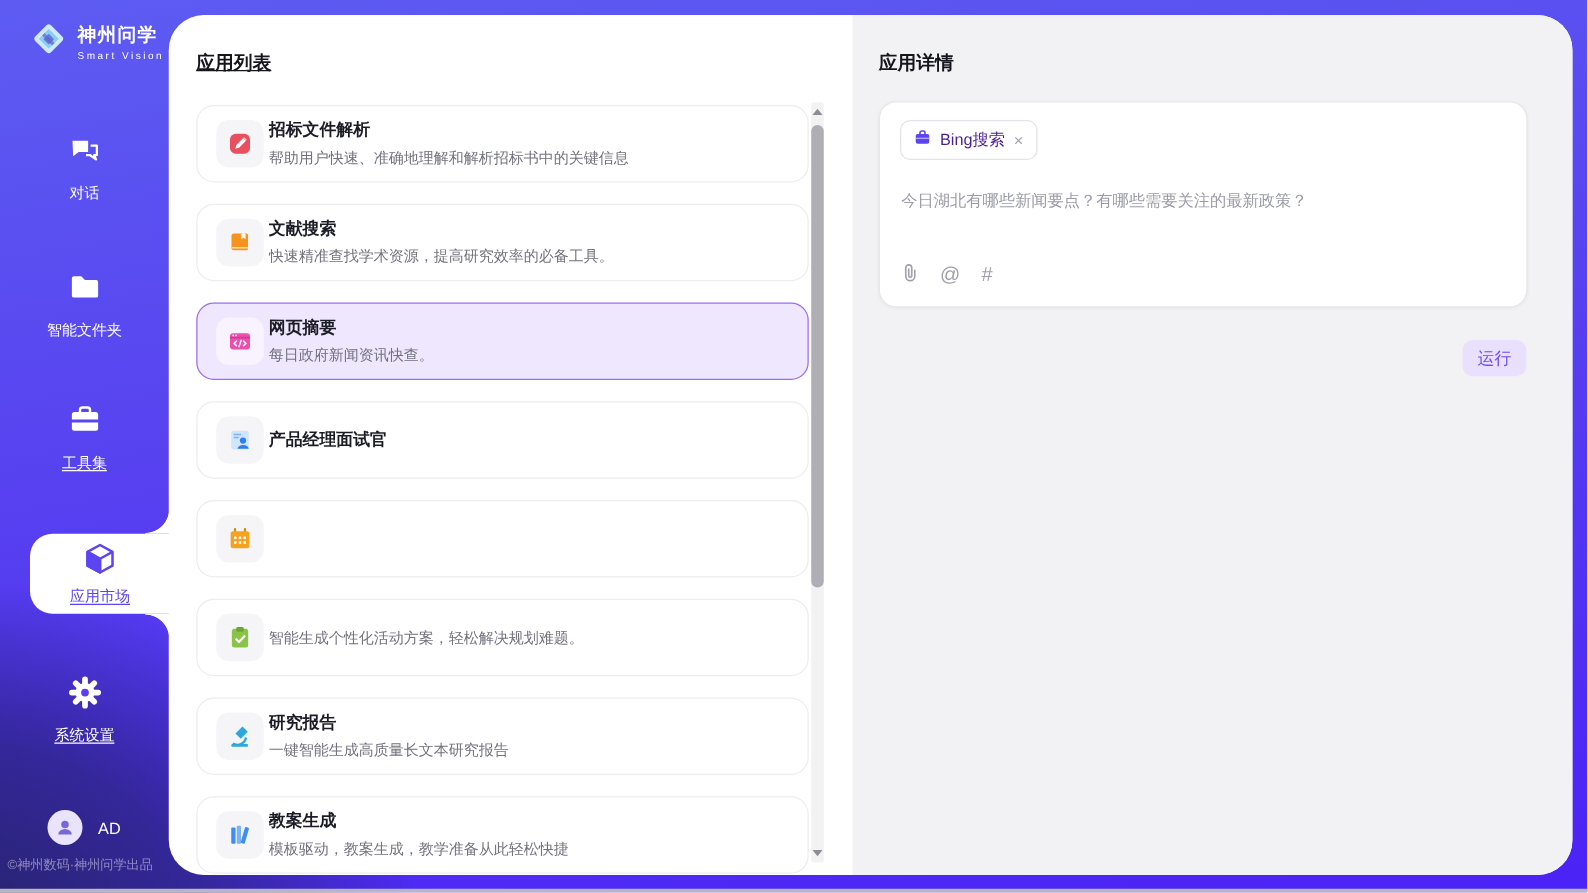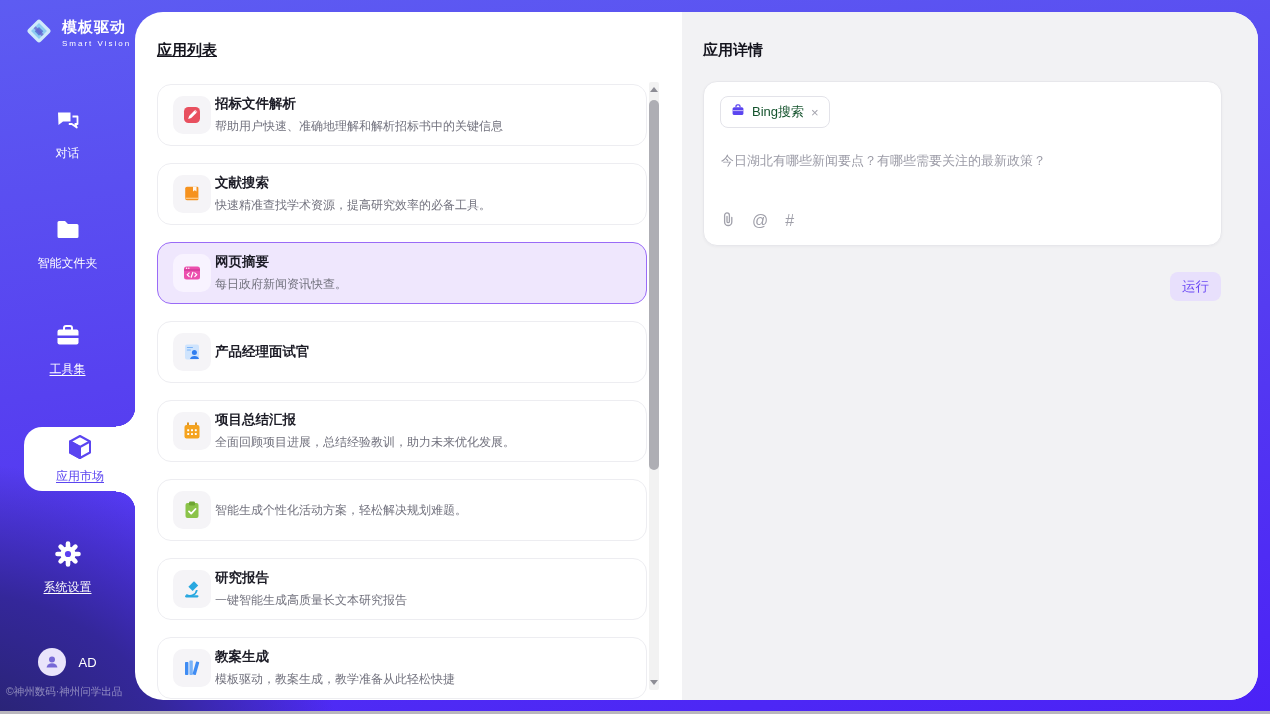--- a/index.html
+++ b/index.html
@@ -52,21 +52,21 @@
   .sb-arrow{position:absolute;left:1px;width:0;height:0;border-left:4px solid transparent;border-right:4px solid transparent;}
   .sb-arrow.up{top:5px;border-bottom:5px solid #8d8d95;}
   .sb-arrow.down{bottom:5px;border-top:5px solid #8d8d95;}
 
   
   .detail-title{position:absolute;left:21px;top:29px;font-size:15px;font-weight:bold;color:#15151e;}
   .input-card{position:absolute;left:21px;top:69px;width:519px;height:165px;box-sizing:border-box;background:#fff;
     border:1px solid #e7e7eb;border-radius:14px;box-shadow:0 1px 3px rgba(30,30,60,0.04);}
   .chip{position:absolute;left:16px;top:14px;display:inline-flex;align-items:center;gap:7px;height:30px;
     padding:0 10px;border:1px solid #e3e3e9;border-radius:8px;background:#fff;}
-  .chip-label{font-size:13px;color:#14532d;}
+  .chip-label{font-size:13px;color:#4c1d95;}
   .chip-close{font-size:13px;color:#a2a2ac;cursor:pointer;line-height:1;}
   .prompt-text{position:absolute;left:17px;top:70px;width:480px;font-size:13px;color:#9b9ba6;}
   .composer-icons{position:absolute;left:17px;bottom:14px;display:flex;align-items:center;gap:17px;color:#a0a0aa;}
   .composer-icons .sym{font-size:16px;line-height:1;cursor:pointer;}
   .run-btn{position:absolute;left:488px;top:260px;width:51px;height:29px;background:#e8e0fc;border:none;border-radius:8px;
     color:#6c4bf4;font-size:13.5px;font-family:inherit;display:flex;align-items:center;justify-content:center;cursor:pointer;}
 </style>
 </head>
 <body>
 
@@ -78,21 +78,21 @@
         <svg width="30" height="30" viewBox="0 0 32 32">
             <g transform="rotate(45 16 16)">
           <rect x="6.5" y="6.5" width="19" height="19" rx="3" fill="#cfeafb"></rect>
           <rect x="10" y="10" width="12" height="12" fill="#8ecdf2"></rect>
           <rect x="13" y="13" width="6.5" height="6.5" fill="#5e7fd8"></rect>
           <rect x="10" y="15" width="12" height="3" fill="#6a5fd0" opacity="0.7"></rect>
         </g>
           </svg>
       </span>
       <div class="logo-text">
-        <div class="cn">模板驱动</div>
+        <div class="cn">神州问学</div>
         <div class="en">Smart Vision</div>
       </div>
     </div>
 
     <div class="nav-item" style="top:216px;">
       <span>
         <svg width="28" height="28" viewBox="0 0 28 28">
           <path d="M3.5 6.5a1.5 1.5 0 011.5-1.5h6l3 3h9a1.5 1.5 0 011.5 1.5v11a1.5 1.5 0 01-1.5 1.5H5a1.5 1.5 0 01-1.5-1.5z" fill="#fff"></path>
         </svg>
       </span>
@@ -230,24 +230,20 @@
               <g fill="#fff">
                 <rect x="5.2" y="8.2" width="2" height="2" rx="0.4"></rect>
                   <rect x="9" y="8.2" width="2" height="2" rx="0.4"></rect>
                   <rect x="12.8" y="8.2" width="2" height="2" rx="0.4"></rect>
                 <rect x="5.2" y="12" width="2" height="2" rx="0.4"></rect>
                   <rect x="9" y="12" width="2" height="2" rx="0.4"></rect>
                   <rect x="12.8" y="12" width="2" height="2" rx="0.4"></rect>
               </g>
             </svg>
           </span>
-          <span class="card-text">
-            <span class="card-name">项目总结汇报</span>
-            <span class="card-desc">全面回顾项目进展，总结经验教训，助力未来优化发展。</span>
-          </span>
         </div>
 
         <div class="card">
           <span class="app-icon">
             <svg width="20" height="20" viewBox="0 0 20 20">
               <rect x="3.5" y="3" width="13" height="15" rx="2" fill="#8bc34a"></rect>
               <rect x="7" y="1.6" width="6" height="3.8" rx="1.2" fill="#6da532"></rect>
               <path d="M7 11.4l2.2 2.2 4.3-4.6" fill="none" stroke="#fff" stroke-width="1.8" stroke-linecap="round" stroke-linejoin="round"></path>
             </svg>
           </span>

